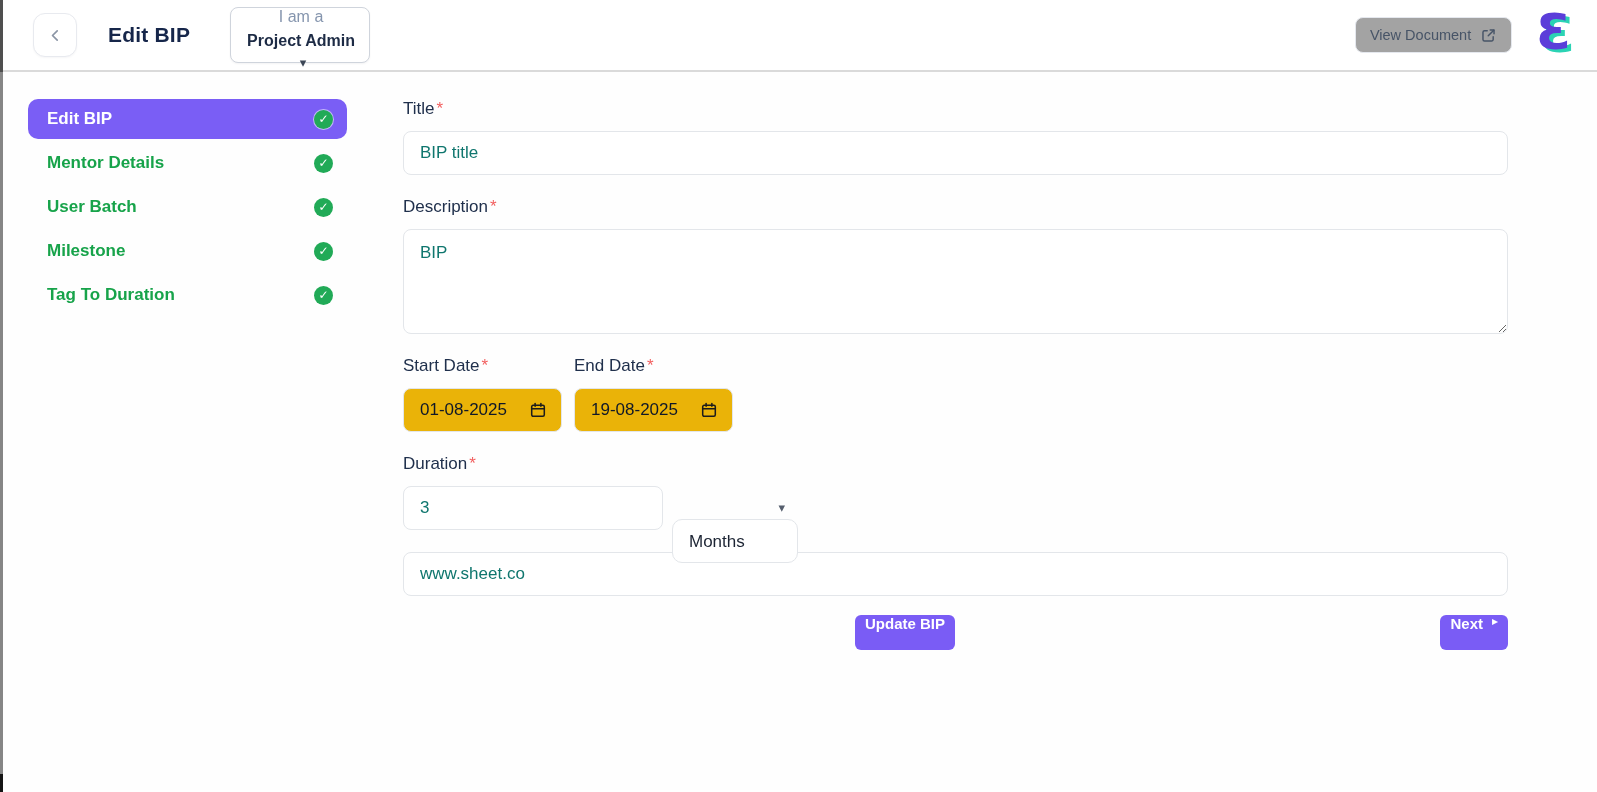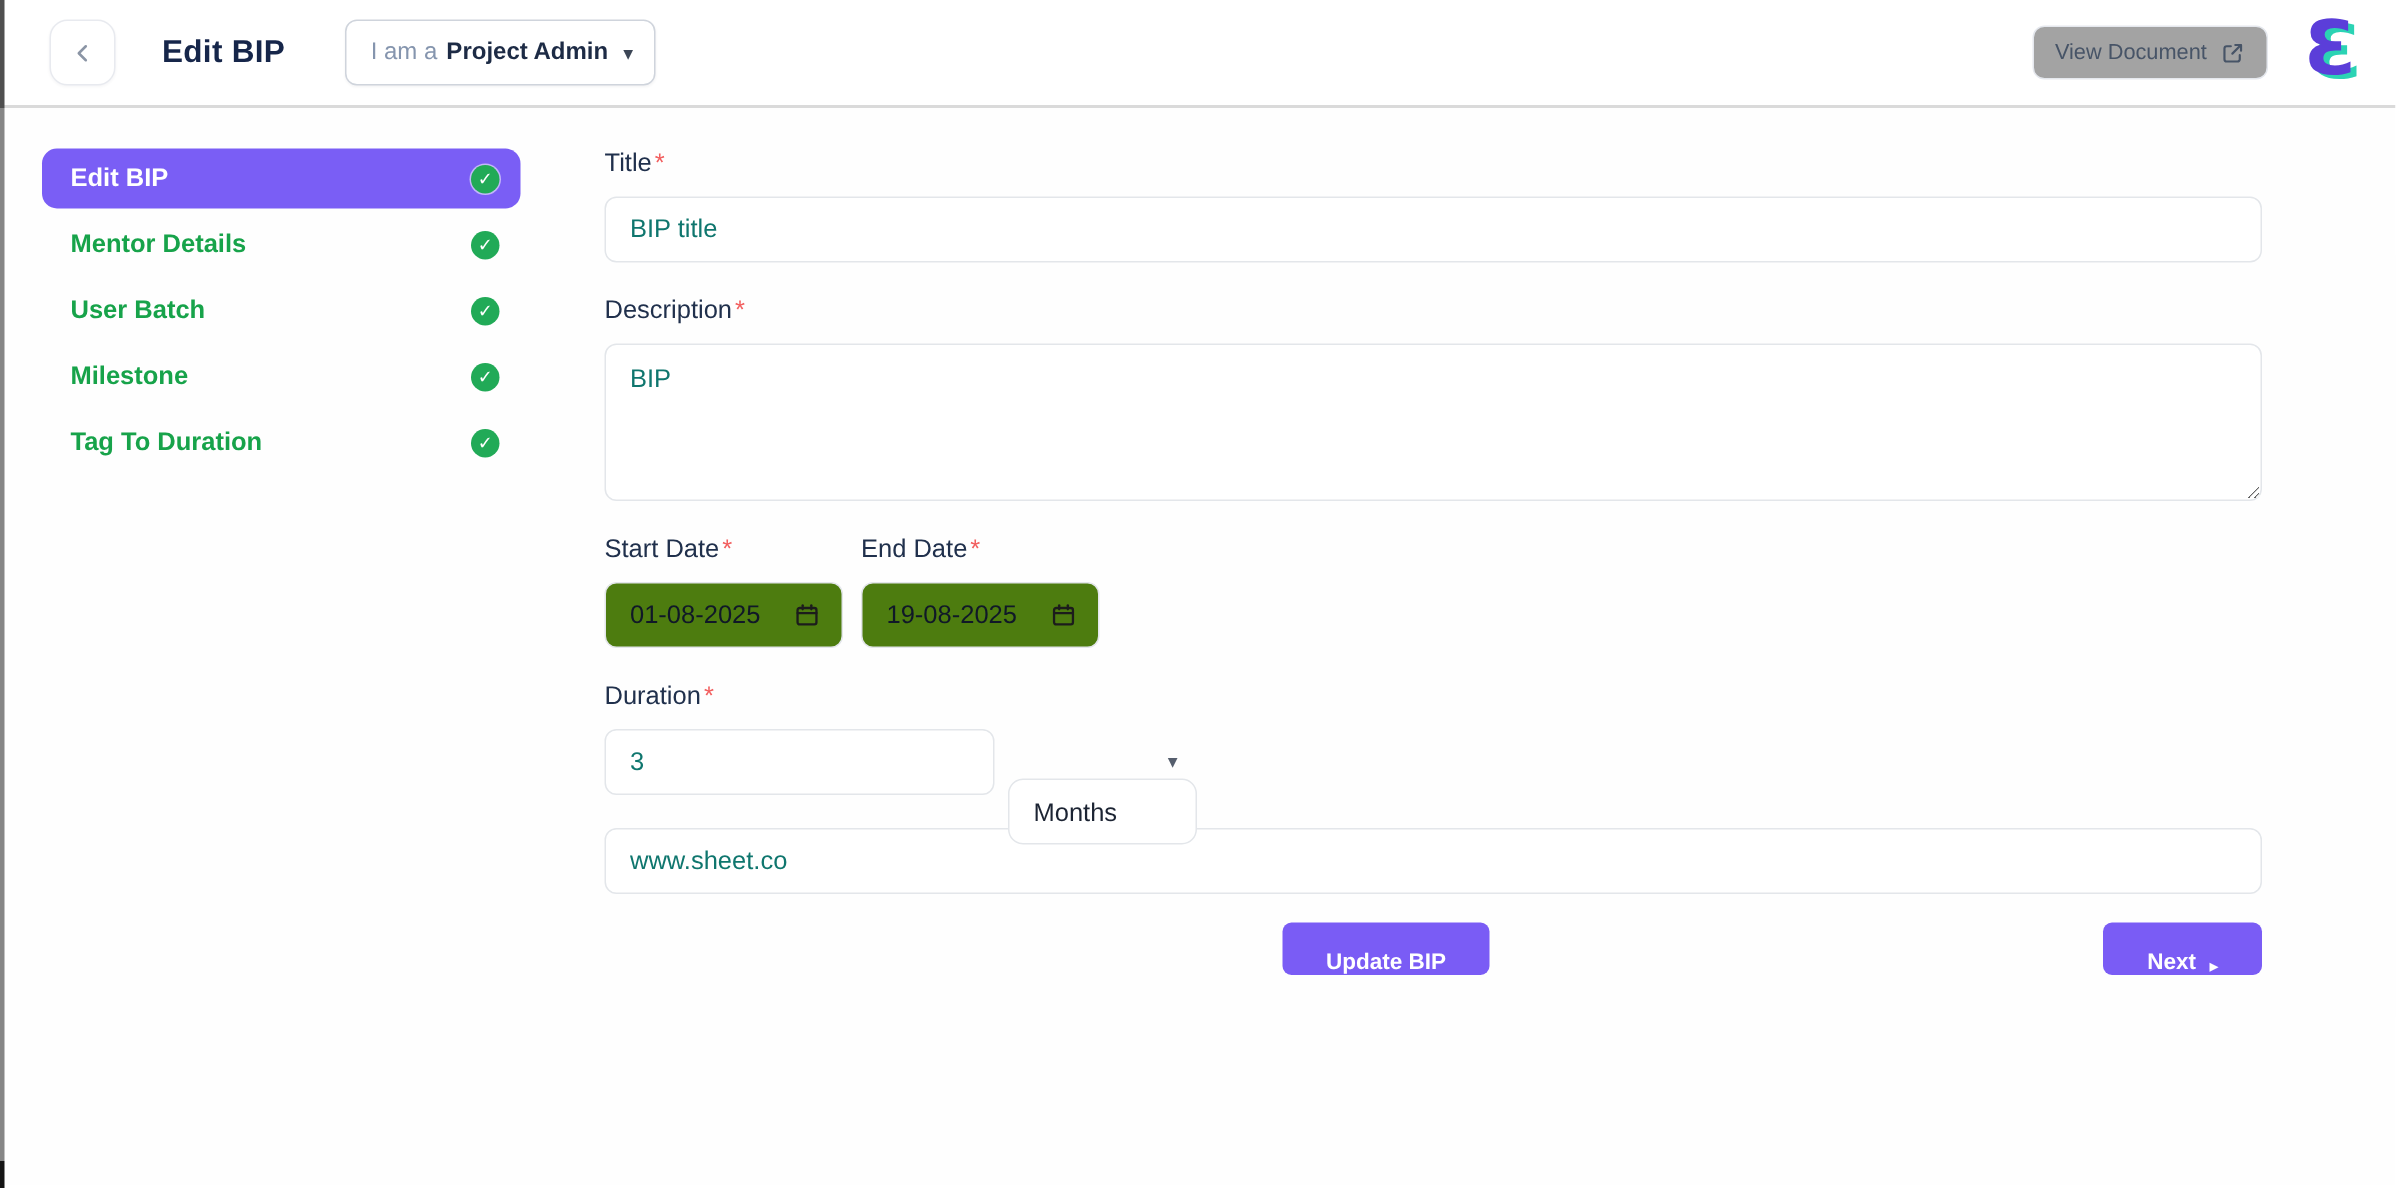--- a/index.html
+++ b/index.html
@@ -39,30 +39,31 @@
   }
   .page-title {
     margin-left: 31px;
     font-size: 21px;
     font-weight: 700;
     color: #16264a;
     letter-spacing: .2px;
   }
   .role-dropdown {
     margin-left: 40px;
-    height: 44px;
+    height: 56px;
     border: 1px solid #cfd4dc;
     border-radius: 8px;
     background: #fff;
     display: flex; align-items: center;
     gap: 6px;
     padding: 0 14px 0 16px;
     cursor: pointer;
     box-shadow: 0 1px 2px rgba(16,24,40,.05);
     font-size: 16px;
+    flex-direction: column;
   }
   .role-prefix { color: #8априори; }
   .role-prefix { color: #8595ae; }
   .role-value  { color: #1d2b45; font-weight: 700; }
   .role-caret  { color: #3c4656; font-size: 13px; margin-left: 4px; line-height: 1; }
   .header-spacer { flex: 1; }
   .view-doc-btn {
     height: 36px;
     border: 1px solid #e5e8ee;
     border-radius: 8px;
@@ -149,21 +150,21 @@
     resize: both;
     line-height: 1.4;
   }
 
   .dates-row { display: flex; gap: 12px; }
   .date-box {
     width: 159px;
     height: 44px;
     border: 1px solid #e3e6ea;
     border-radius: 8px;
-    background: #4d7c0f;
+    background: #eab308;
     display: flex; align-items: center;
     padding: 0 14px 0 16px;
   }
   .date-box input {
     border: none; outline: none;
     font-size: 17px; color: #101828;
     font-family: inherit;
     width: 100%;
     background: transparent;
   }
@@ -204,23 +205,23 @@
   .buttons-row { position: relative; height: 35px; margin-top: 19px; }
   .btn {
     border: none;
     background: #7a5cf5;
     color: #fff;
     font-weight: 700;
     font-size: 15px;
     font-family: inherit;
     border-radius: 6px;
     height: 35px;
-    padding: 0 29px;
-    cursor: pointer;
-    display: flex; align-items: flex-end; gap: 9px;
+    padding: 0 10px;
+    cursor: pointer;
+    display: flex; align-items: flex-start; gap: 9px;
   }
   .update-btn {
     position: absolute;
     left: 452px;
     top: 0;
   }
   .next-btn { position: absolute; right: 0; top: 0; }
   .next-arrow { font-size: 12px; line-height: 1; }
 
   svg { display: block; }

